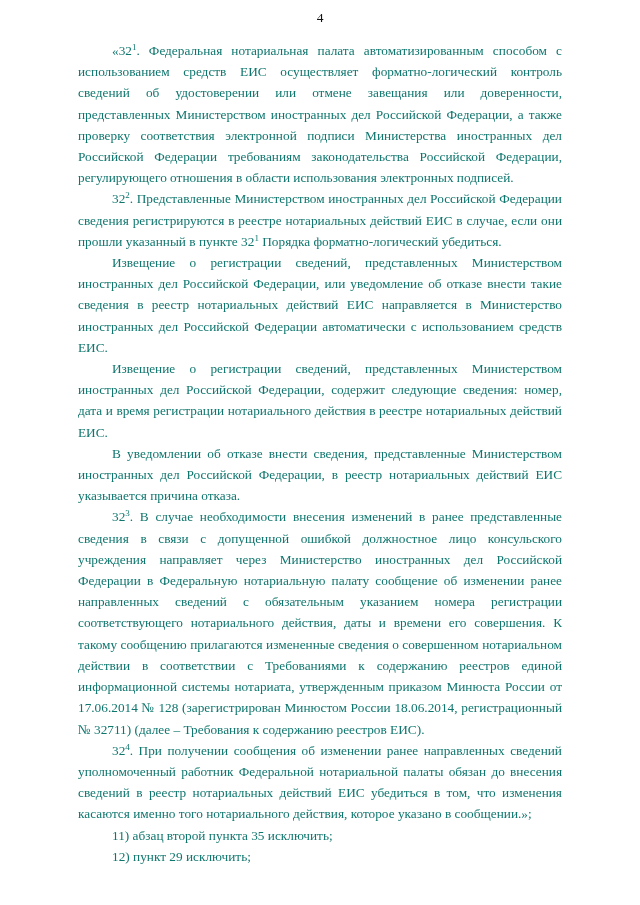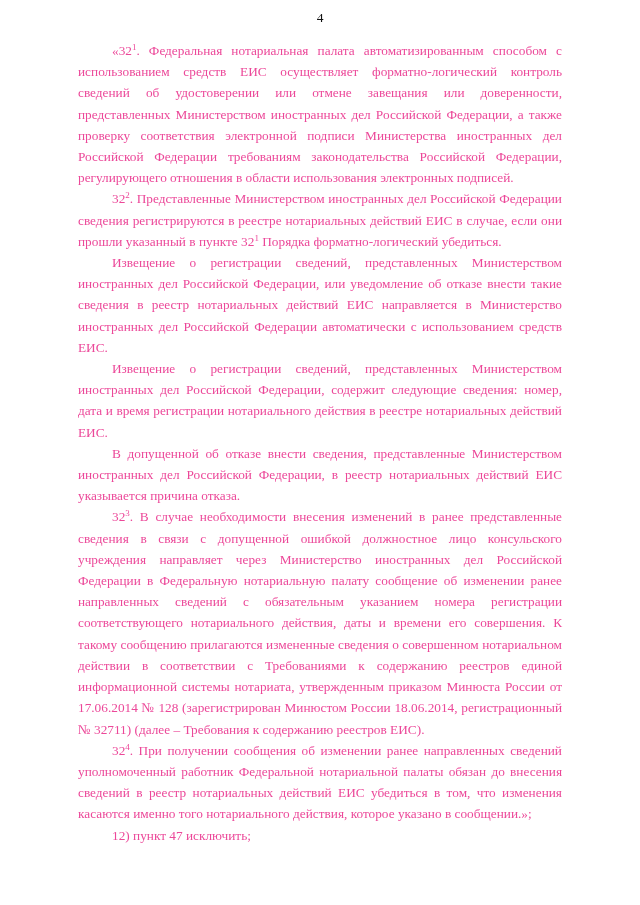--- a/index.html
+++ b/index.html
@@ -32,21 +32,21 @@
     left: 78px;
     width: 484px;
   }
   p.para {
     margin: 0 0 0 0;
     text-align: justify;
     text-justify: inter-word;
     font-size: 13.3px;
     line-height: 21.2px;
     text-indent: 34px;
-    color: #ec4899;
+    color: #0f766e;
     hyphens: none;
   }
   sup {
     font-size: 9px;
     vertical-align: super;
     line-height: 0;
   }
   
   .page::after {
     content: "";
@@ -66,23 +66,24 @@
   <div class="body-text">
 
     <p class="para"><span>«32</span><sup>1</sup><span>. Федеральная нотариальная палата автоматизированным способом с использованием средств ЕИС осуществляет форматно-логический контроль сведений об удостоверении или отмене завещания или доверенности, представленных Министерством иностранных дел Российской Федерации, а также проверку соответствия электронной подписи Министерства иностранных дел Российской Федерации требованиям законодательства Российской Федерации, регулирующего отношения в области использования электронных подписей.</span></p>
 
     <p class="para"><span>32</span><sup>2</sup><span>. Представленные Министерством иностранных дел Российской Федерации сведения регистрируются в реестре нотариальных действий ЕИС в случае, если они прошли указанный в пункте 32</span><sup>1</sup><span> Порядка форматно-логический убедиться.</span></p>
 
     <p class="para">Извещение о регистрации сведений, представленных Министерством иностранных дел Российской Федерации, или уведомление об отказе внести такие сведения в реестр нотариальных действий ЕИС направляется в Министерство иностранных дел Российской Федерации автоматически с использованием средств ЕИС.</p>
 
     <p class="para">Извещение о регистрации сведений, представленных Министерством иностранных дел Российской Федерации, содержит следующие сведения: номер, дата и время регистрации нотариального действия в реестре нотариальных действий ЕИС.</p>
 
-    <p class="para">В допущенной об отказе внести сведения, представленные Министерством иностранных дел Российской Федерации, в реестр нотариальных действий ЕИС указывается причина отказа.</p>
+    <p class="para">В уведомлении об отказе внести сведения, представленные Министерством иностранных дел Российской Федерации, в реестр нотариальных действий ЕИС указывается причина отказа.</p>
 
     <p class="para"><span>32</span><sup>3</sup><span>. В случае необходимости внесения изменений в ранее представленные сведения в связи с допущенной ошибкой должностное лицо консульского учреждения направляет через Министерство иностранных дел Российской Федерации в Федеральную нотариальную палату сообщение об изменении ранее направленных сведений с обязательным указанием номера регистрации соответствующего нотариального действия, даты и времени его совершения. К такому сообщению прилагаются измененные сведения о совершенном нотариальном действии в соответствии с Требованиями к содержанию реестров единой информационной системы нотариата, утвержденным приказом Минюста России от 17.06.2014 № 128 (зарегистрирован Минюстом России 18.06.2014, регистрационный № 32711) (далее – Требования к содержанию реестров ЕИС).</span></p>
 
     <p class="para"><span>32</span><sup>4</sup><span>. При получении сообщения об изменении ранее направленных сведений уполномоченный работник Федеральной нотариальной палаты обязан до внесения сведений в реестр нотариальных действий ЕИС убедиться в том, что изменения касаются именно того нотариального действия, которое указано в сообщении.»;</span></p>
 
+    <p class="para">11) абзац второй пункта 35 исключить;</p>
 
-    <p class="para">12) пункт 47 исключить;</p>
+    <p class="para">12) пункт 29 исключить;</p>
 
   </div>
 </div>
 
 </body></html>

